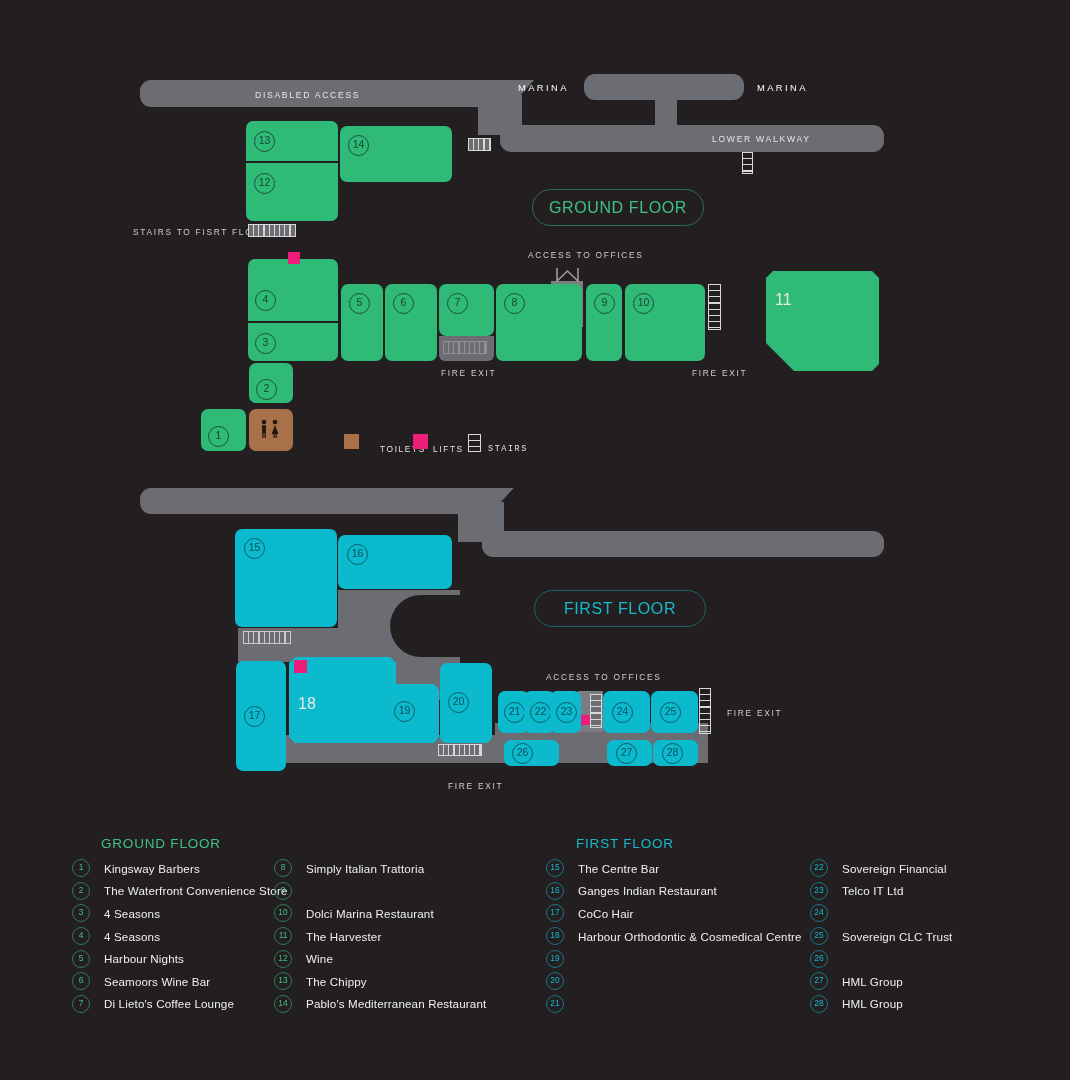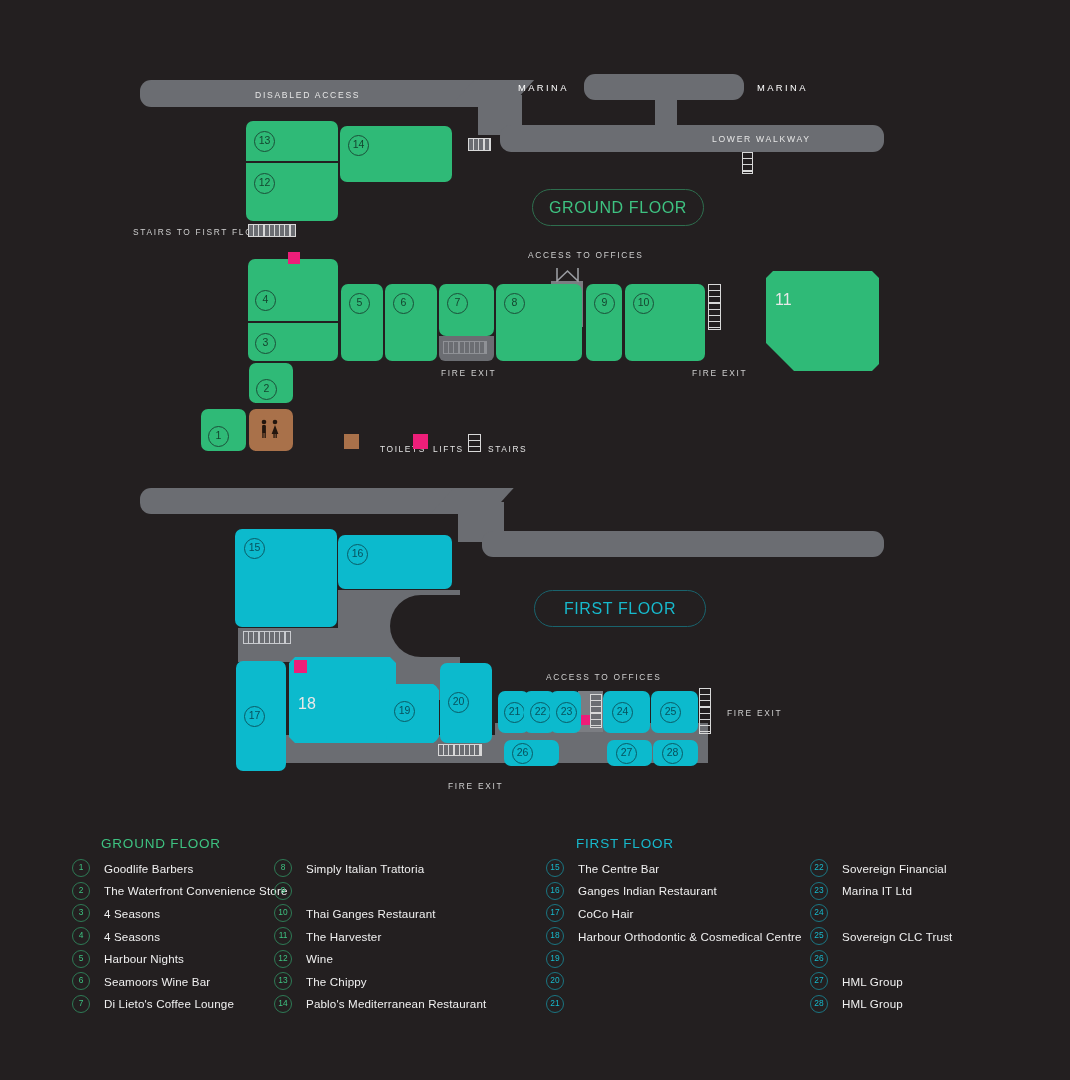--- a/index.html
+++ b/index.html
@@ -180,21 +180,21 @@
   <div style="position:absolute;left:766px;top:271px;width:113px;height:100px;background:#2fba77;
               clip-path:polygon(7px 0,106px 0,113px 7px,113px 93px,106px 100px,28px 100px,0 72px,0 7px);">
     <span class="num" style="position:absolute;left:9px;top:20px;">11</span>
   </div>
 
   <div class="keyswatch" style="left:344px;top:434px;background:#a9714a;"></div>
   <div class="keylabel" style="left:380px;top:444px;">TOILETS</div>
   <div class="keyswatch" style="left:413px;top:434px;background:#ed1e79;"></div>
   <div class="keylabel" style="left:433px;top:444px;">LIFTS</div>
   <div class="stairsV" style="left:468px;top:434px;width:13px;height:18px;"></div>
-  <div class="keylabel" style="left:488px;top:444px;">STAIRS</div>
+  <div class="keylabel" style="left:488px;top:444px;font-family:Liberation Mono, monospace;">STAIRS</div>
 
   <div class="walk r" style="left:140px;top:488px;width:340px;height:26px;"></div>
   <div class="walk" style="left:442px;top:488px;width:60px;height:26px;transform:skewX(-42deg);"></div>
   <div class="walk" style="left:458px;top:502px;width:46px;height:40px;"></div>
   <div class="walk r" style="left:482px;top:531px;width:402px;height:26px;"></div>
 
   <div style="position:absolute;left:238px;top:628px;width:222px;height:34px;background:#6b6d72;"></div>
   <div style="position:absolute;left:338px;top:590px;width:122px;height:110px;background:#6b6d72;"></div>
   <div style="position:absolute;left:390px;top:595px;width:72px;height:62px;background:#231f20;border-top-left-radius:34px;border-bottom-left-radius:34px;"></div>
   <div style="position:absolute;left:238px;top:735px;width:470px;height:28px;background:#6b6d72;"></div>
@@ -266,21 +266,21 @@
     <span class="num" style="left:9px;top:3px;">28</span>
   </div>
 
   <div class="dir">
     <div class="dirhead gf" style="left:101px;top:10px;">GROUND FLOOR</div>
     <div class="dirhead ff" style="left:576px;top:10px;">FIRST FLOOR</div>
 
     <div class="dircol" id="col-g1" style="left:72px;top:31px;">
         <div class="direntry">
           <span class="dirnum gf">1</span>
-          <span class="dirtext">Goodlife Barbers</span>
+          <span class="dirtext">Kingsway Barbers</span>
         </div>
         <div class="direntry">
           <span class="dirnum gf">2</span>
           <span class="dirtext">The Waterfront Convenience Store</span>
         </div>
         <div class="direntry">
           <span class="dirnum gf">3</span>
           <span class="dirtext">4 Seasons</span>
         </div>
         <div class="direntry">
@@ -304,21 +304,21 @@
         <div class="direntry">
           <span class="dirnum gf">8</span>
           <span class="dirtext">Simply Italian Trattoria</span>
         </div>
         <div class="direntry">
           <span class="dirnum gf">9</span>
           <span class="dirtext"></span>
         </div>
         <div class="direntry">
           <span class="dirnum gf">10</span>
-          <span class="dirtext">Thai Ganges Restaurant</span>
+          <span class="dirtext">Dolci Marina Restaurant</span>
         </div>
         <div class="direntry">
           <span class="dirnum gf">11</span>
           <span class="dirtext">The Harvester</span>
         </div>
         <div class="direntry">
           <span class="dirnum gf">12</span>
           <span class="dirtext">Wine</span>
         </div>
         <div class="direntry">
@@ -360,21 +360,21 @@
           <span class="dirtext"></span>
         </div>
       </div>
     <div class="dircol" id="col-f2" style="left:810px;top:31px;">
         <div class="direntry">
           <span class="dirnum ff">22</span>
           <span class="dirtext">Sovereign Financial</span>
         </div>
         <div class="direntry">
           <span class="dirnum ff">23</span>
-          <span class="dirtext">Marina IT Ltd</span>
+          <span class="dirtext">Telco IT Ltd</span>
         </div>
         <div class="direntry">
           <span class="dirnum ff">24</span>
           <span class="dirtext"></span>
         </div>
         <div class="direntry">
           <span class="dirnum ff">25</span>
           <span class="dirtext">Sovereign CLC Trust</span>
         </div>
         <div class="direntry">

